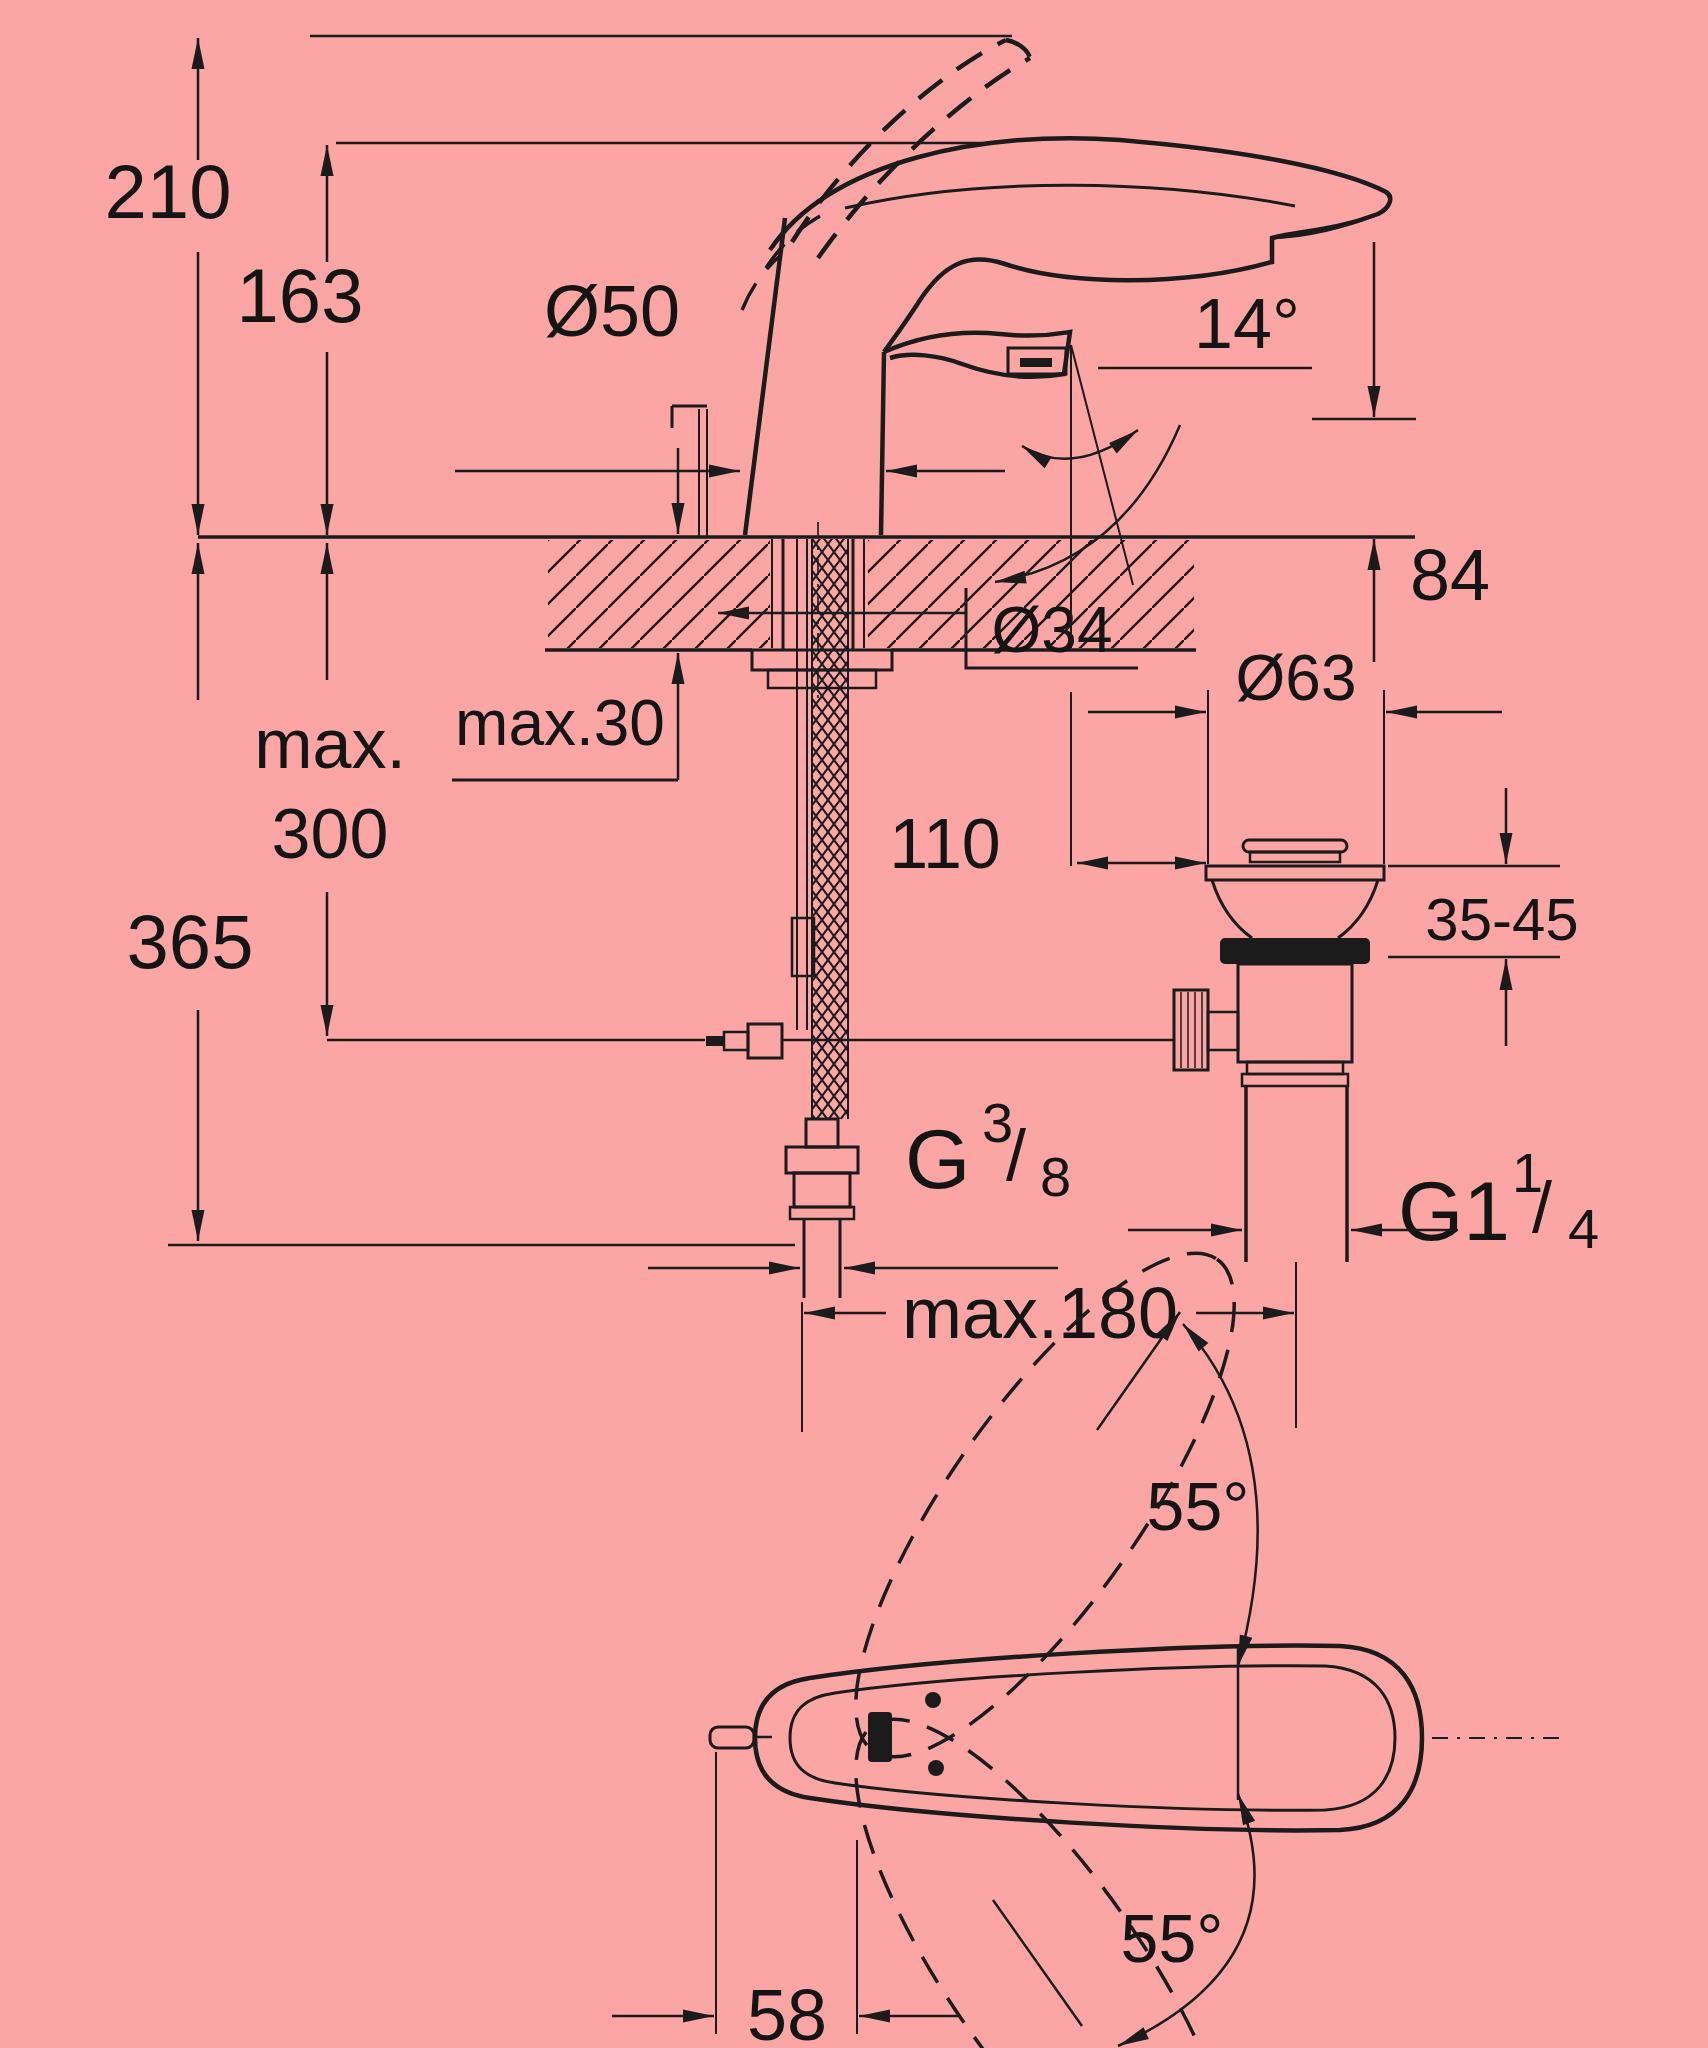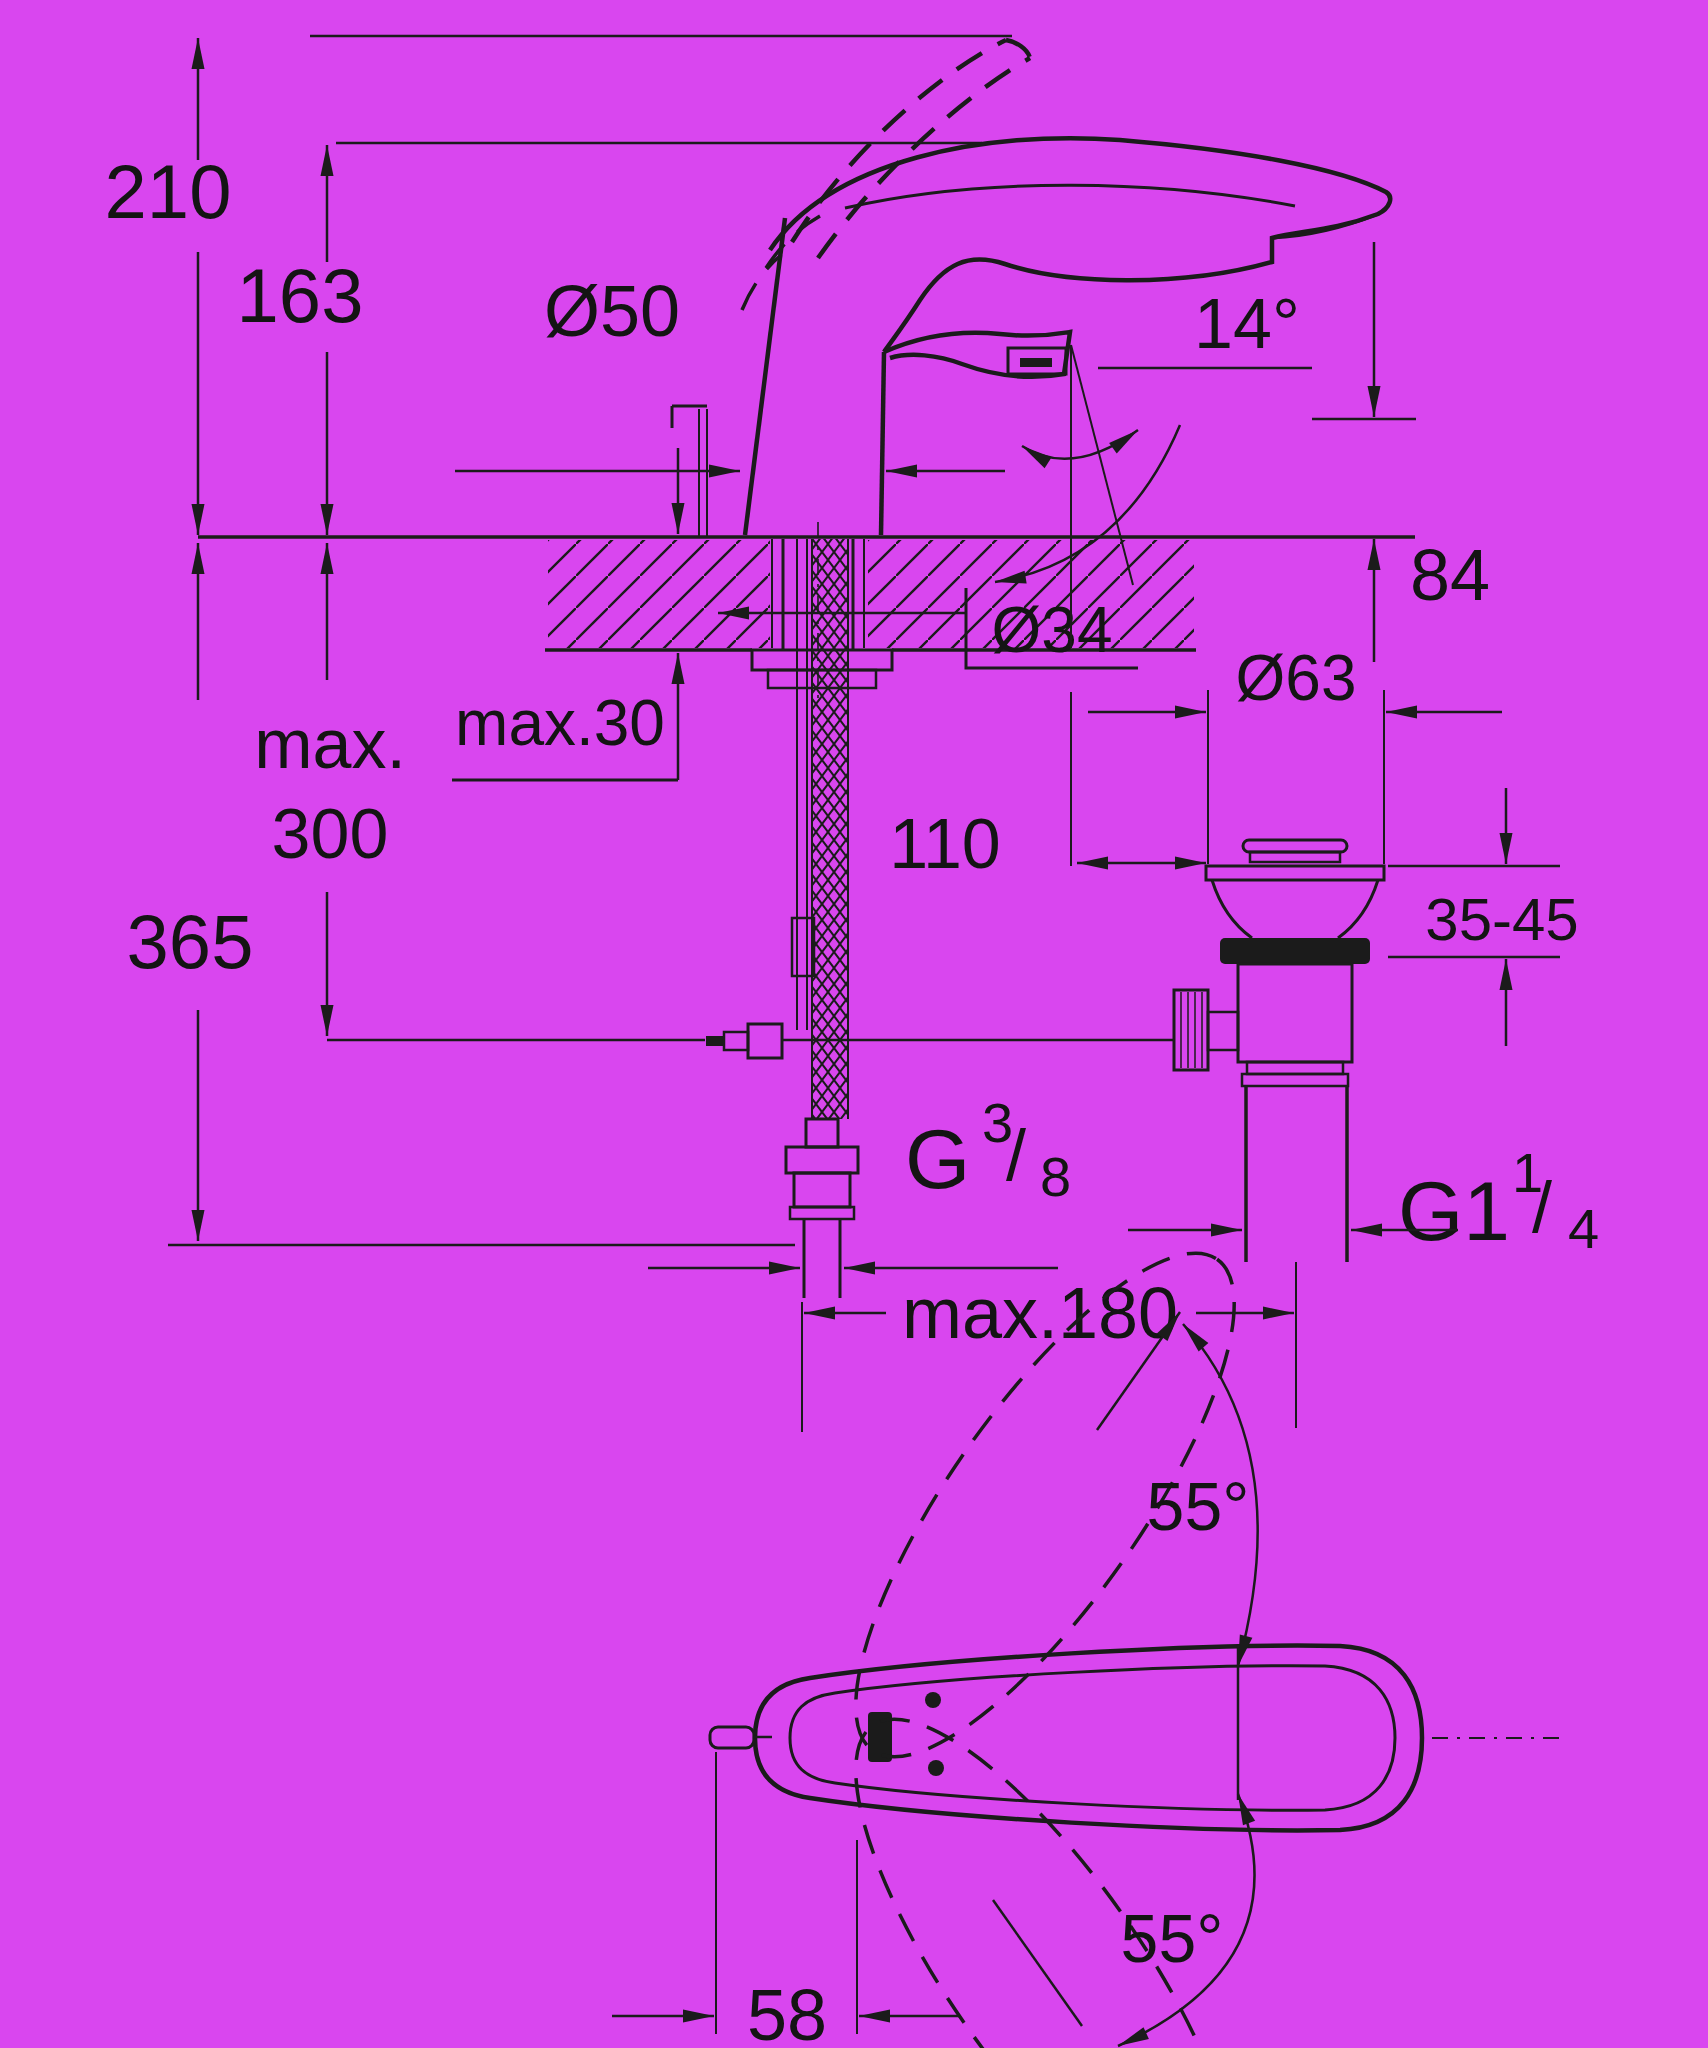--- a/index.html
+++ b/index.html
@@ -1,16 +1,16 @@
 <!DOCTYPE html>
 <html><head>
 <meta charset="utf-8">
 <style>
   html,body{margin:0;padding:0;background:#ffffff;}
-  .stage{width:1708px;height:2048px;position:relative;background:#d946ef;}
+  .stage{width:1708px;height:2048px;position:relative;background:#fca5a5;}
   svg{display:block;}
   .ink{stroke:#1b1b1b;fill:none;}
   .w45{stroke-width:4.5px;}
   .w35{stroke-width:3.5px;}
   .w3{stroke-width:3px;}
   .w25{stroke-width:2.5px;}
   .w2{stroke-width:2px;}
   .fill{fill:#1b1b1b;stroke:none;}
   .dash{stroke-dasharray:30 18;}
   .cdash{stroke-dasharray:16 9 3 9;}

